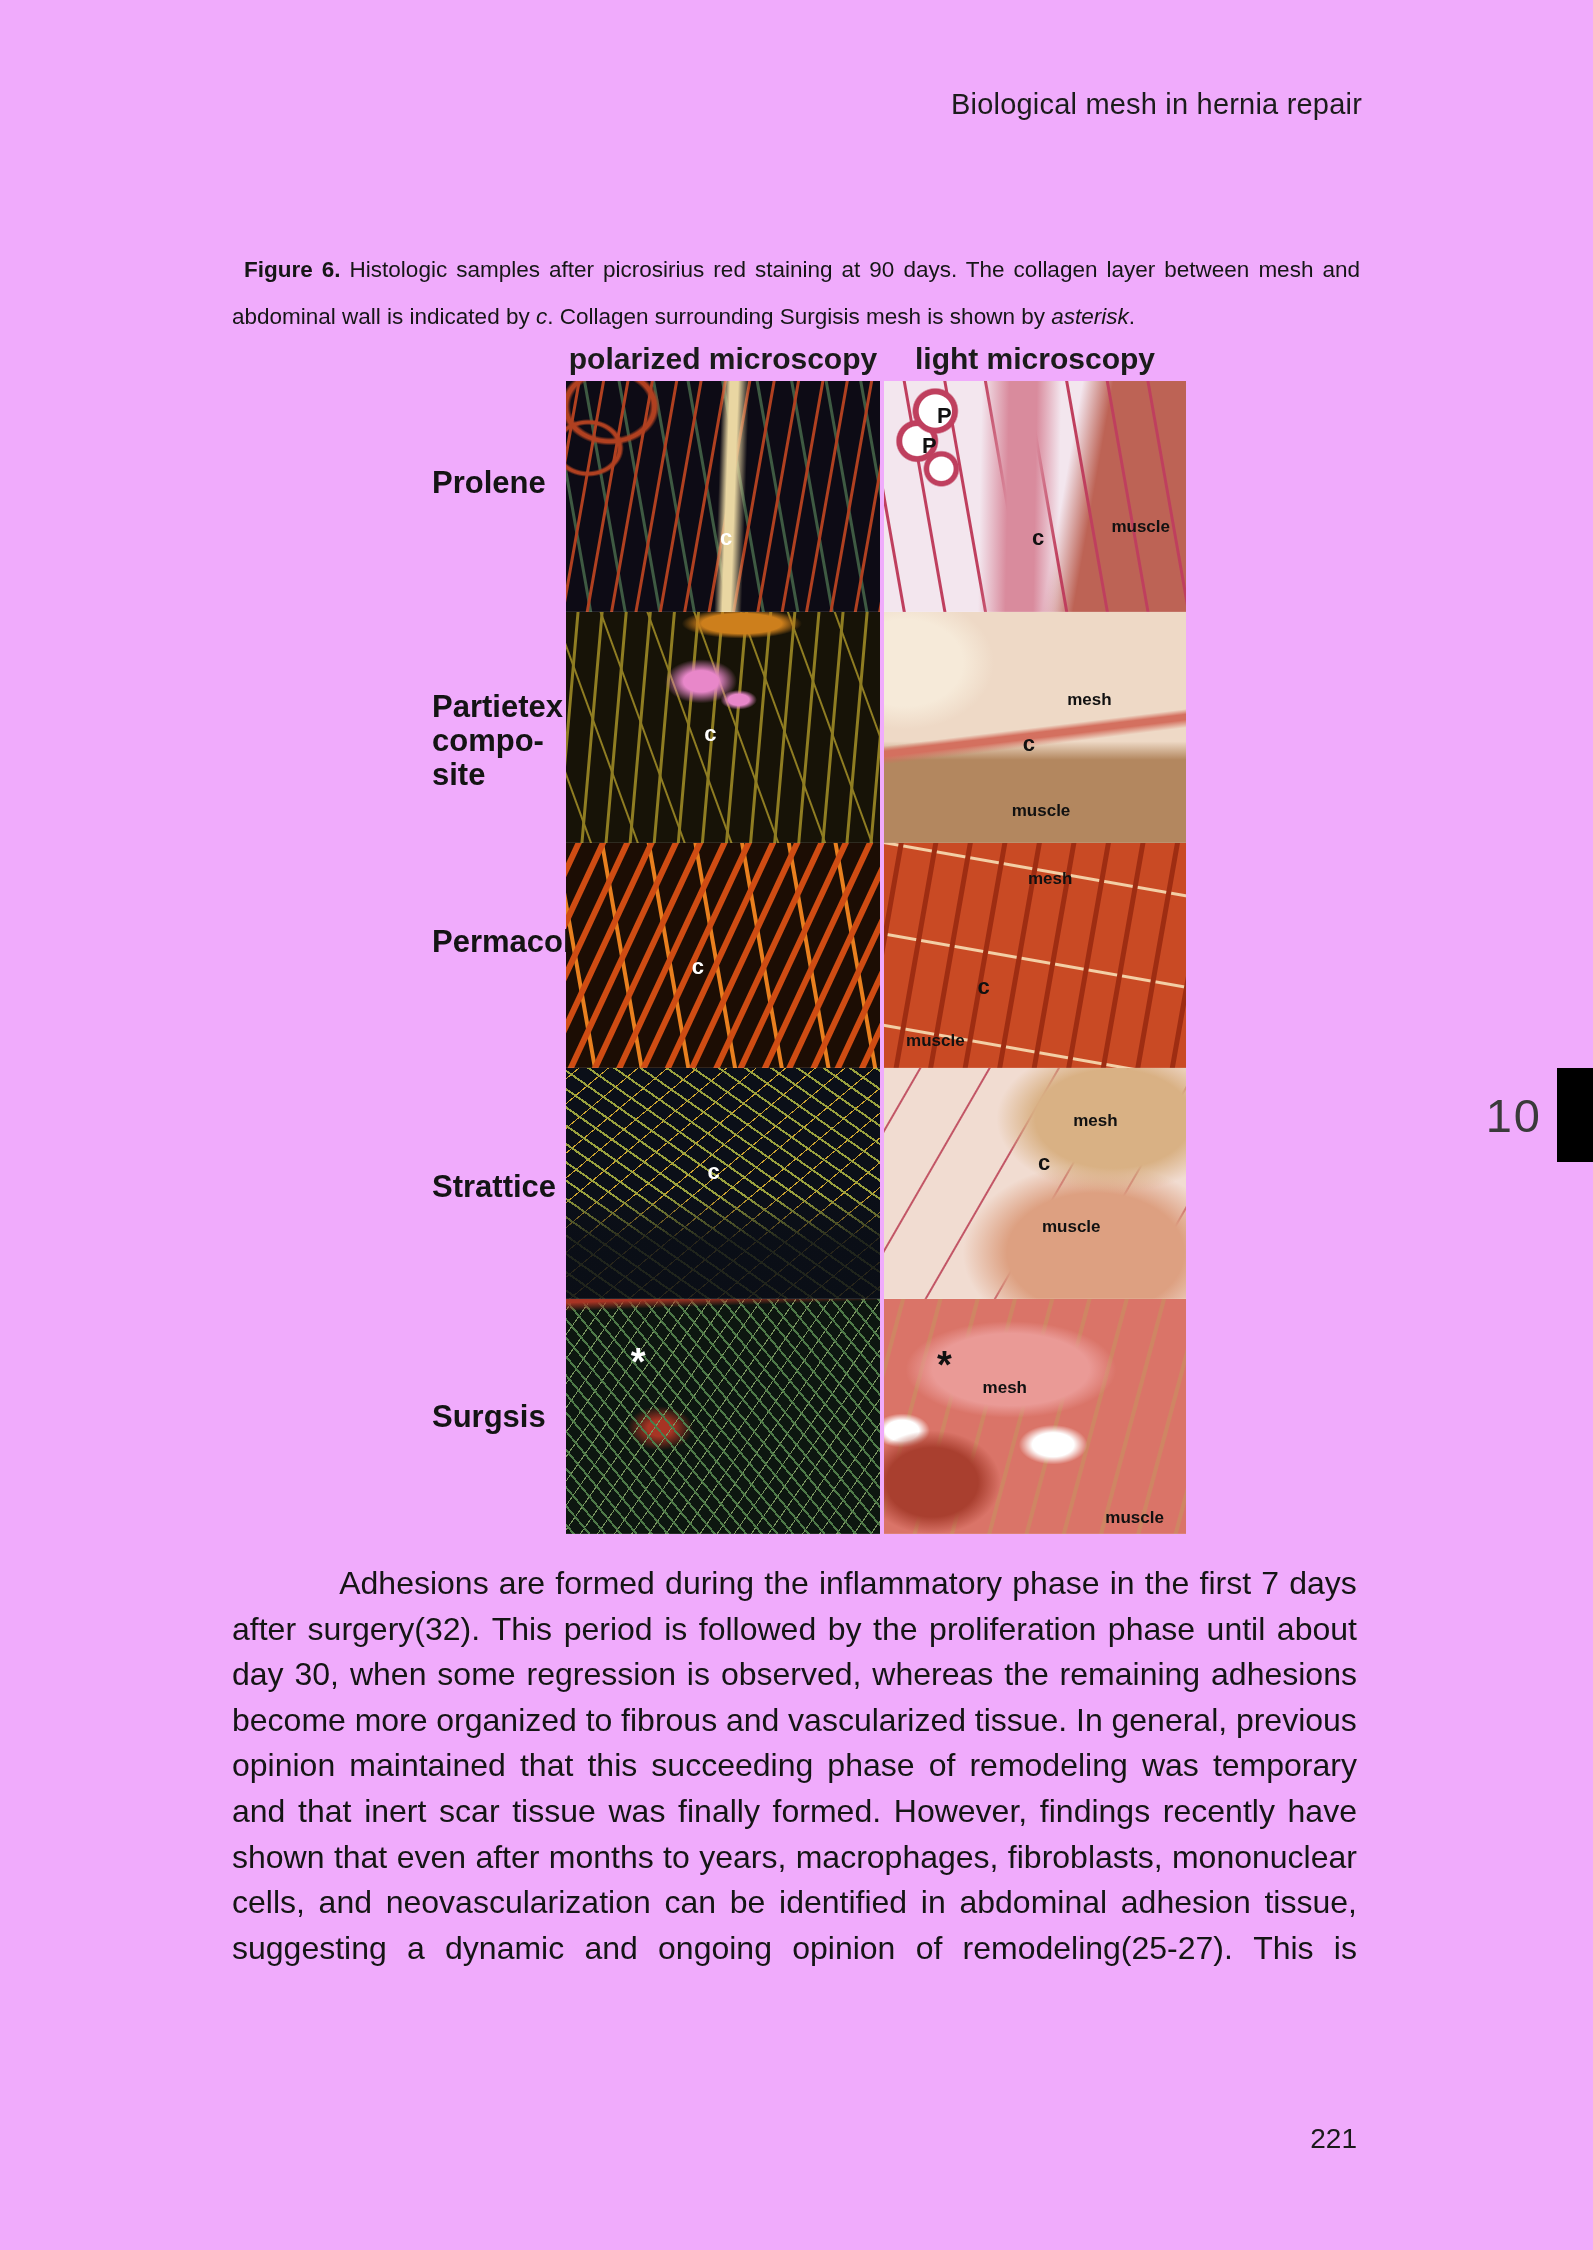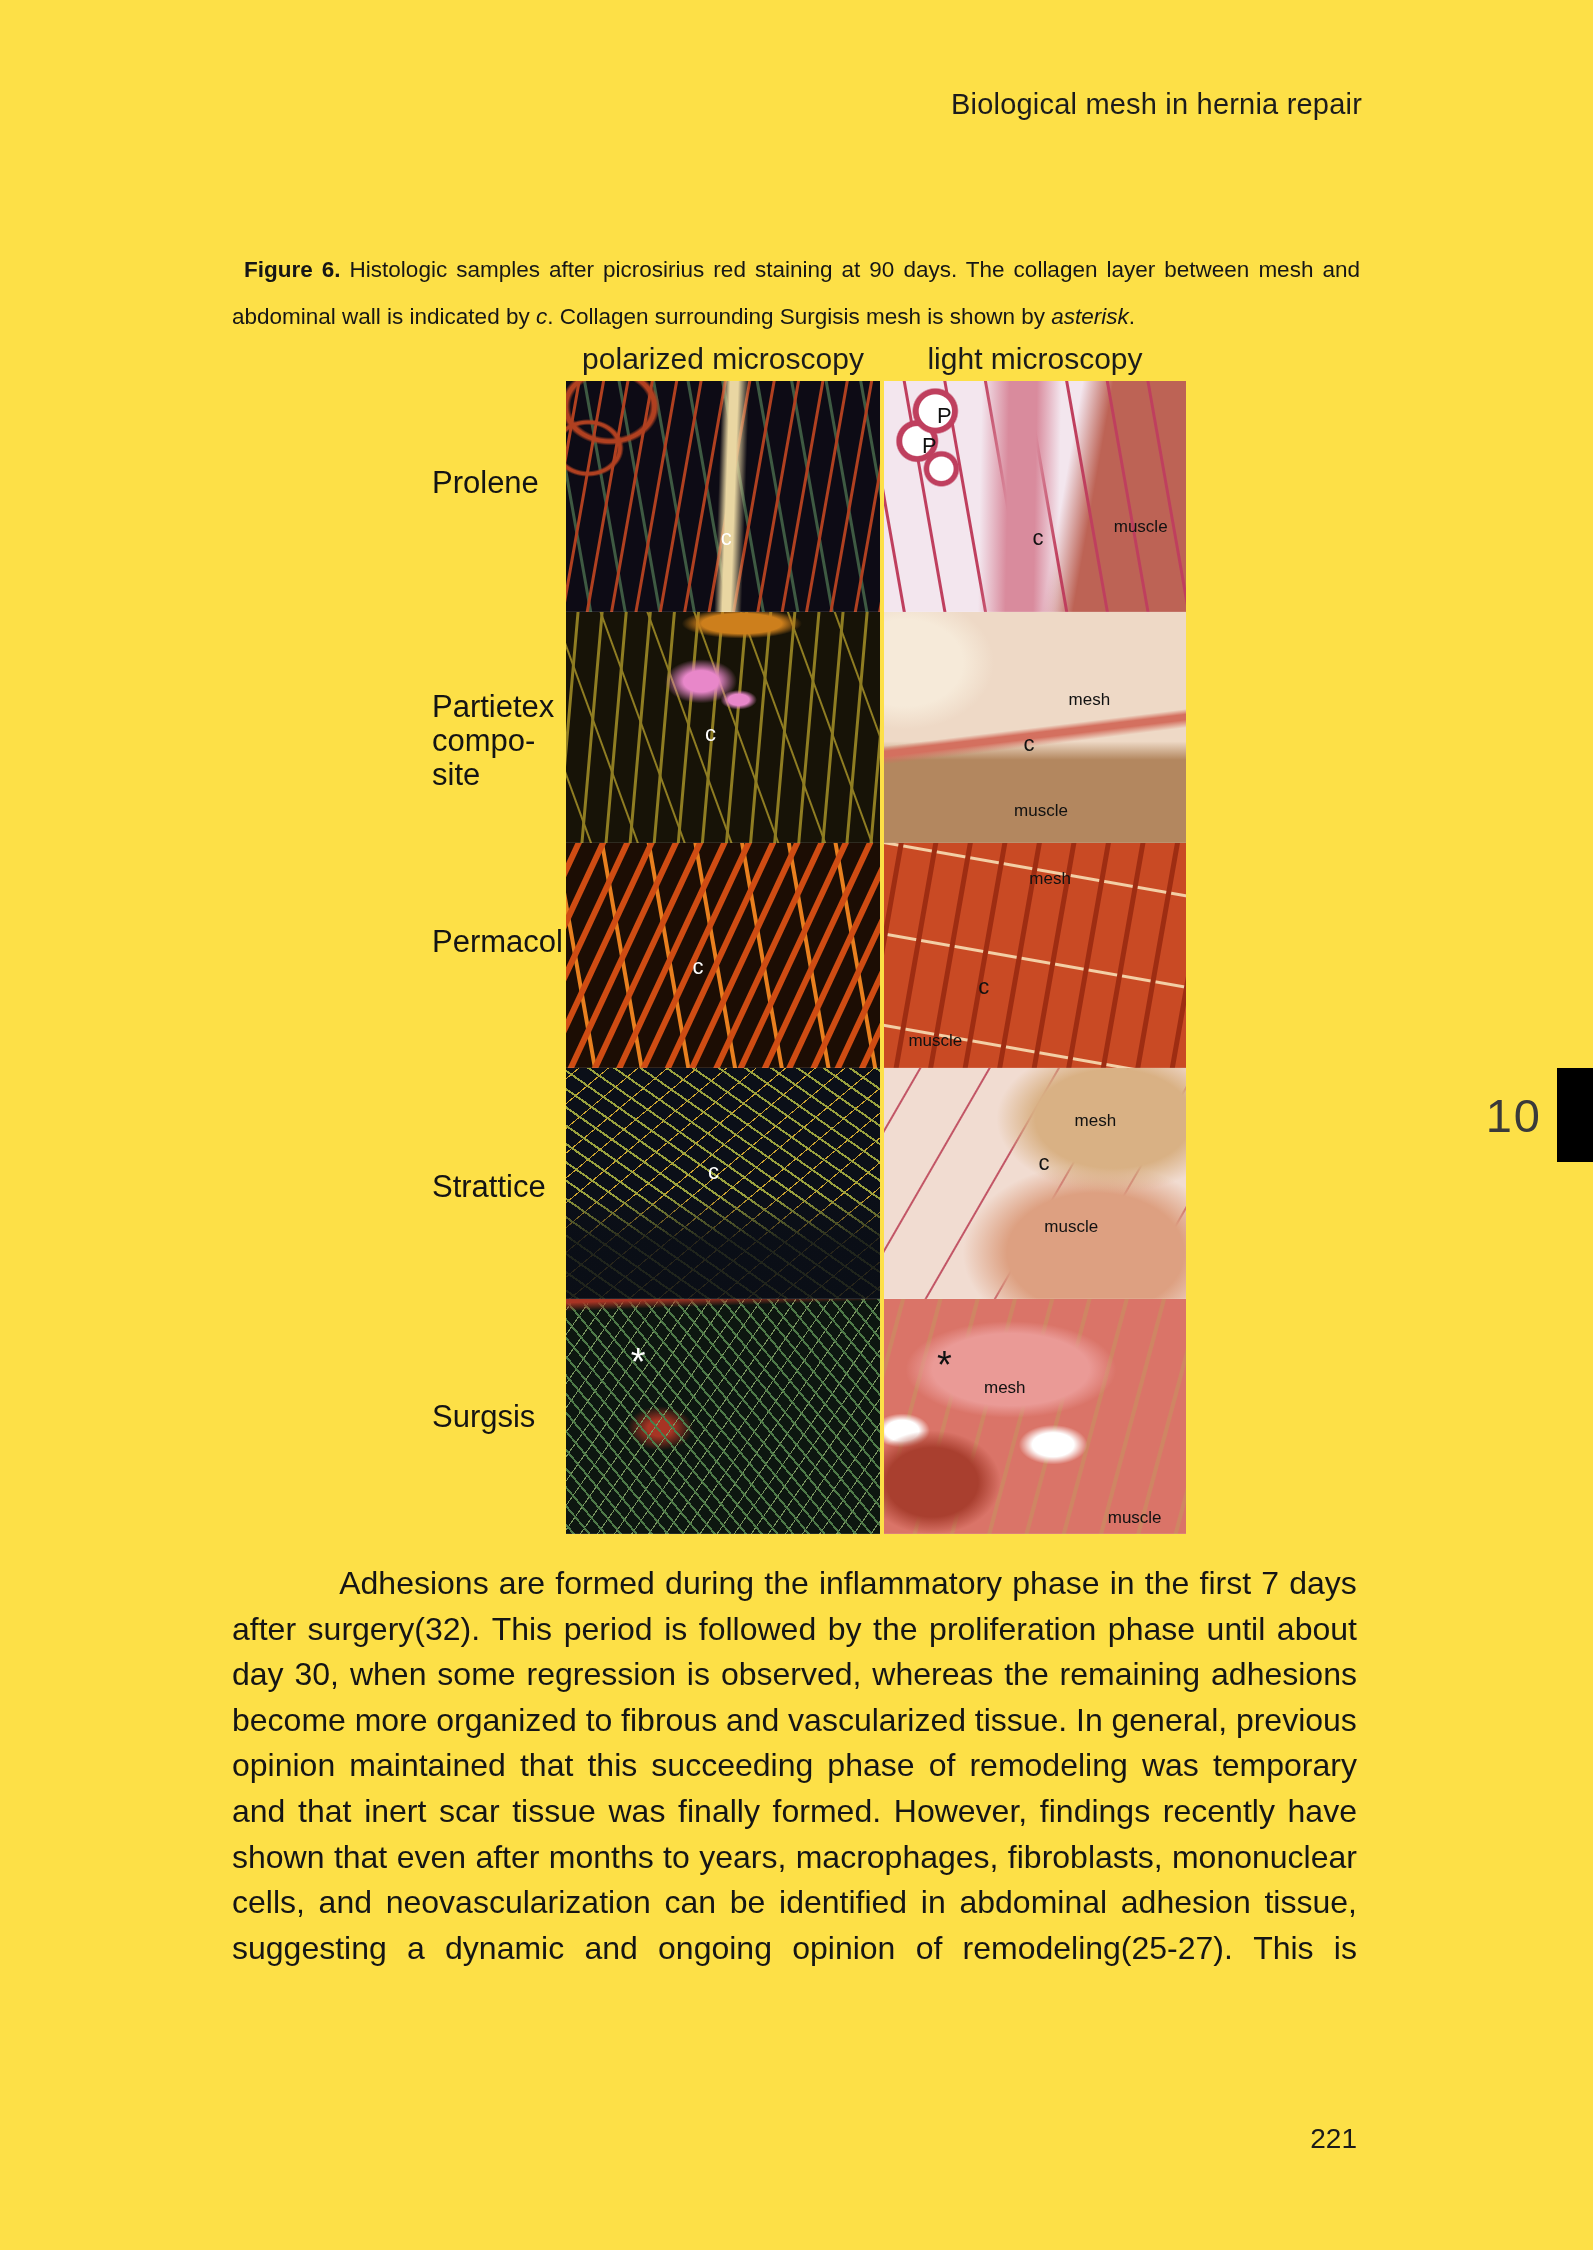--- a/index.html
+++ b/index.html
@@ -1,26 +1,26 @@
 <!DOCTYPE html>
 <html><head>
 <meta charset="utf-8">
 <style>
   html,body{margin:0;padding:0;background:#888;}
-  .page{position:relative;width:1593px;height:2250px;background:#fde047;margin:0 auto;
+  .page{position:relative;width:1593px;height:2250px;background:#f0abfc;margin:0 auto;
         font-family:"Liberation Sans",sans-serif;color:#1a1a1a;overflow:hidden;}
 
   .running-header{position:absolute;top:88px;right:231px;font-size:29px;letter-spacing:.2px;color:#1c1c1c;}
 
   .caption{position:absolute;left:232px;top:246px;width:1128px;font-size:22.5px;line-height:47px;
            text-align:justify;color:#161616;}
   .caption .bold{font-weight:bold;margin-left:12px;}
   .caption .italic{font-style:italic;}
 
-  .figure{position:absolute;left:0;top:0;width:1300px;height:1560px;}
+  .figure{position:absolute;left:0;top:0;width:1300px;height:1560px;font-weight:bold;}
   .col-header{position:absolute;top:342px;font-size:30px;color:#1b1b1b;text-align:center;}
   .col-header.c0{left:566px;width:314px;}
   .col-header.c1{left:884px;width:302px;}
 
   .row-label{position:absolute;left:432px;font-size:31px;line-height:34px;color:#141414;}
 
   .panel{position:absolute;overflow:hidden;box-shadow:inset 0 -1px rgba(255,255,255,.10);}
 
   
   .pol-1{background:

